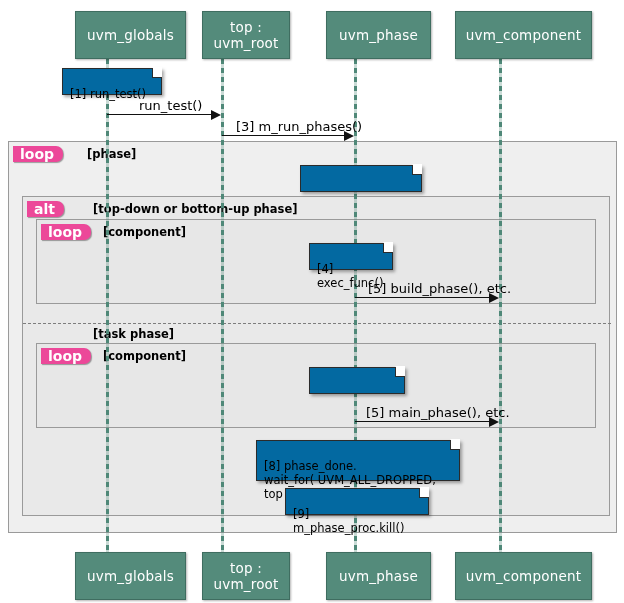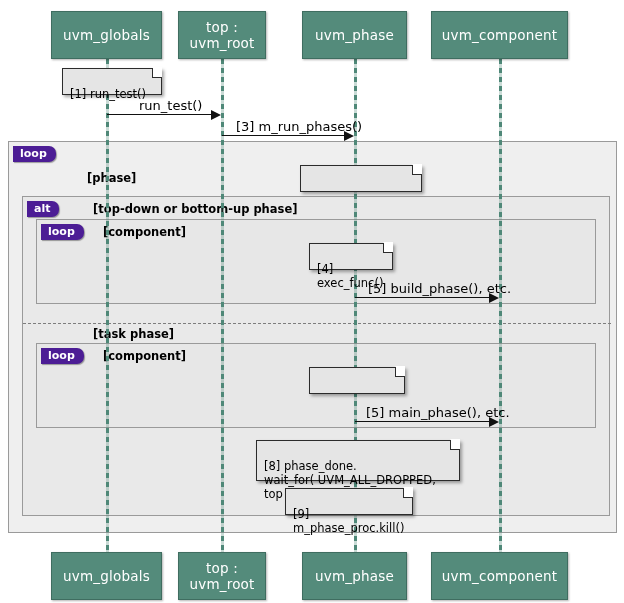--- a/index.html
+++ b/index.html
@@ -38,40 +38,41 @@
     display: flex;
     align-items: center;
     justify-content: center;
     text-align: center;
     font-size: 13.5px;
     line-height: 16px;
     letter-spacing: 0.2px;
     box-sizing: border-box;
     white-space: pre-line;
     box-shadow: 1px 1px 2px rgba(0,0,0,0.30);
+    margin-left: 24px;
   }
 
   
   .frame {
     position: absolute;
     box-sizing: border-box;
     border: 1px solid #9a9a9a;
     background: rgba(0,0,0,0.035);
   }
   .frame.lvl1 { background: #efefef; }
   .frame.lvl2 { background: #e9e9e9; }
   .frame.lvl3 { background: #e7e7e7; }
 
   .frame-tab {
     position: absolute;
     left: 4px;
     top: 4px;
-    background: #4c1d95;
+    background: #ec4899;
     color: #ffffff;
-    font-size: 11px;
+    font-size: 14px;
     font-weight: bold;
     line-height: 14px;
     padding: 1px 9px 1px 7px;
     border-radius: 0 7px 7px 0;
     box-shadow: 1px 1px 1px rgba(0,0,0,0.35);
   }
   .frame-guard {
     position: absolute;
     color: #000000;
     font-size: 11.5px;
@@ -83,21 +84,21 @@
   
   .alt-divider {
     position: absolute;
     border-top: 1px dashed #7d7d7d;
     height: 0;
   }
 
   
   .note {
     position: absolute;
-    background: #e5e5e5;
+    background: #0369a1;
     border: 1px solid #2b2b2b;
     box-sizing: border-box;
     font-size: 11.5px;
     line-height: 14px;
     color: #000000;
     padding: 4px 7px 4px 7px;
     white-space: pre-line;
     box-shadow: 2px 2px 3px rgba(0,0,0,0.35);
   }
   .note .fold {
@@ -143,21 +144,21 @@
     white-space: nowrap;
   }
 </style>
 </head>
 <body>
 
 <div id="diagram">
 
   <div class="frame lvl1" style="left:8px; top:141px; width:609px; height:392px;">
     <div class="frame-tab">loop</div>
-    <div class="frame-guard" style="left:78px; top:5px;margin-top:24px;">[phase]</div>
+    <div class="frame-guard" style="left:78px; top:5px;">[phase]</div>
   </div>
 
   <div class="frame lvl2" style="left:22px; top:196px; width:588px; height:320px;">
     <div class="frame-tab">alt</div>
     <div class="frame-guard" style="left:70px; top:5px;">[top-down or bottom-up phase]</div>
 
     <div class="alt-divider" style="left:0px; top:126px; width:588px;"></div>
     <div class="frame-guard" style="left:70px; top:130px;">[task phase]</div>
   </div>
 
@@ -205,21 +206,21 @@
   <div class="note" style="left:309px; top:367px; width:96px; height:27px;">
     <span class="fold"></span>
   </div>
 
   <div class="note" style="left:256px; top:440px; width:204px; height:41px;">
     <span>[8] phase_done.
 wait_for( UVM_ALL_DROPPED, top )</span>
     <span class="fold"></span>
   </div>
 
-  <div class="note" style="left:285px; top:488px; width:128px; height:27px;">
+  <div class="note" style="left:285px; top:488px; width:144px; height:27px;">
     <span>[9] m_phase_proc.kill()</span>
     <span class="fold"></span>
   </div>
 
   <div class="msg-line" style="left:107px; top:114px; width:105px;"></div>
   <div class="msg-head" style="left:211px; top:110px;"></div>
   <div class="msg-label" style="left:139px; top:99px;">run_test()</div>
 
   <div class="msg-line" style="left:222px; top:135px; width:123px;"></div>
   <div class="msg-head" style="left:344px; top:131px;"></div>

